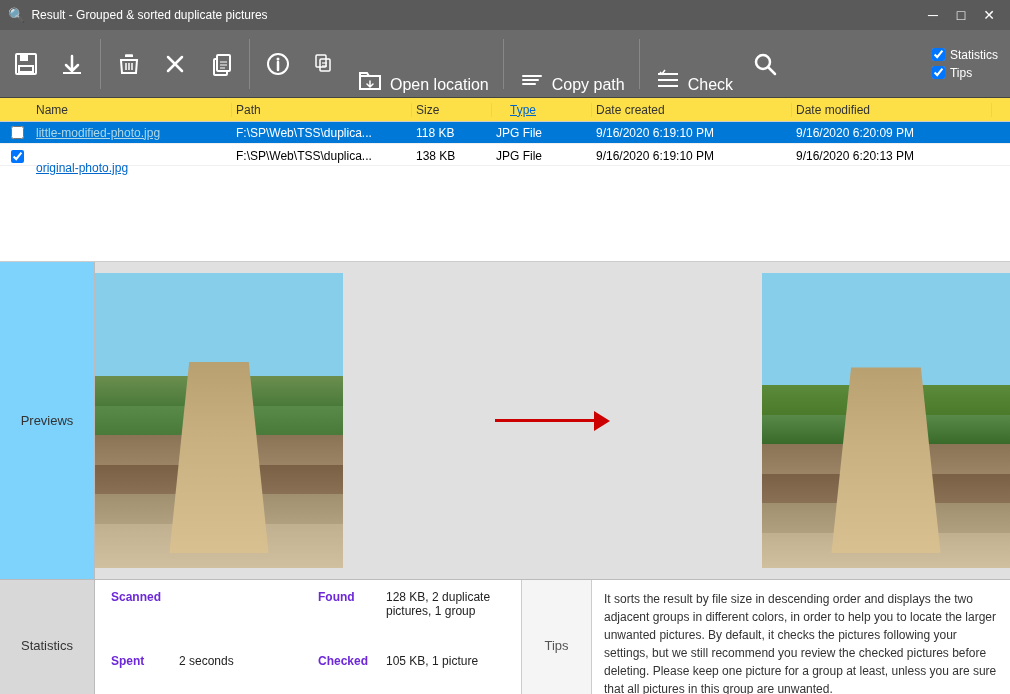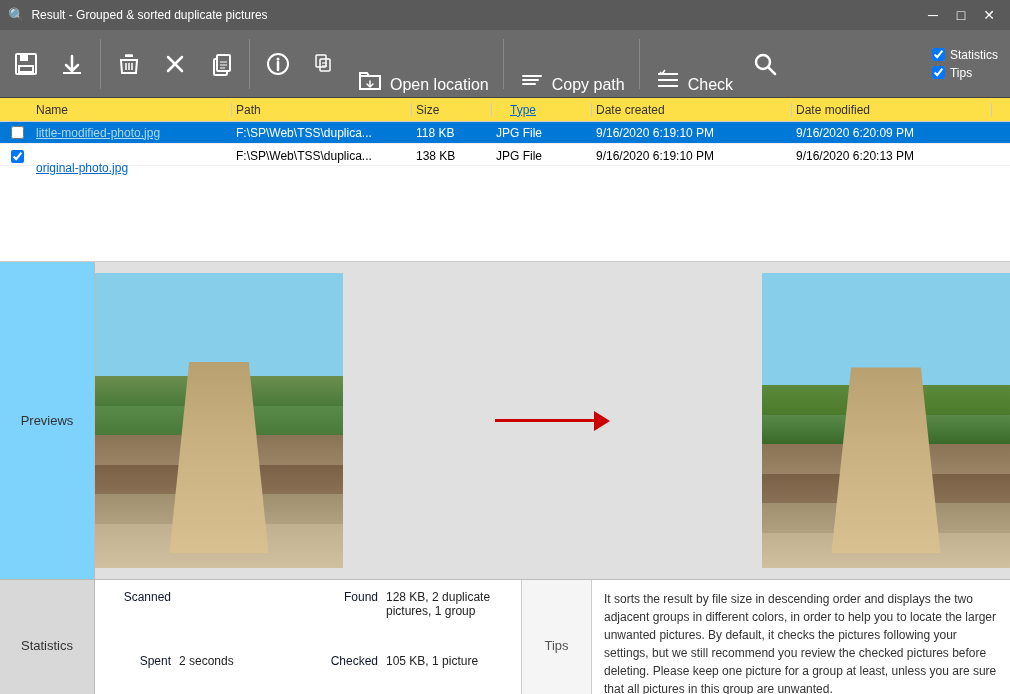--- a/index.html
+++ b/index.html
@@ -266,21 +266,21 @@
       grid-template-columns: 1fr 1fr;
       gap: 4px 20px;
       border-right: 1px solid #ccc;
     }
     .stats-row {
       display: flex;
       align-items: baseline;
       gap: 8px;
       font-size: 12px;
     }
-    .stats-key { color: #0f172a; font-weight: normal; min-width: 60px; text-align: right; }
+    .stats-key { color: #6d28d9; font-weight: bold; min-width: 60px; }
     .stats-val { color: #222; }
     .tips-label {
       width: 70px;
       display: flex;
       align-items: center;
       justify-content: center;
       font-size: 13px;
       color: #555;
       background: #f5f5f5;
       border-right: 1px solid #ccc;

